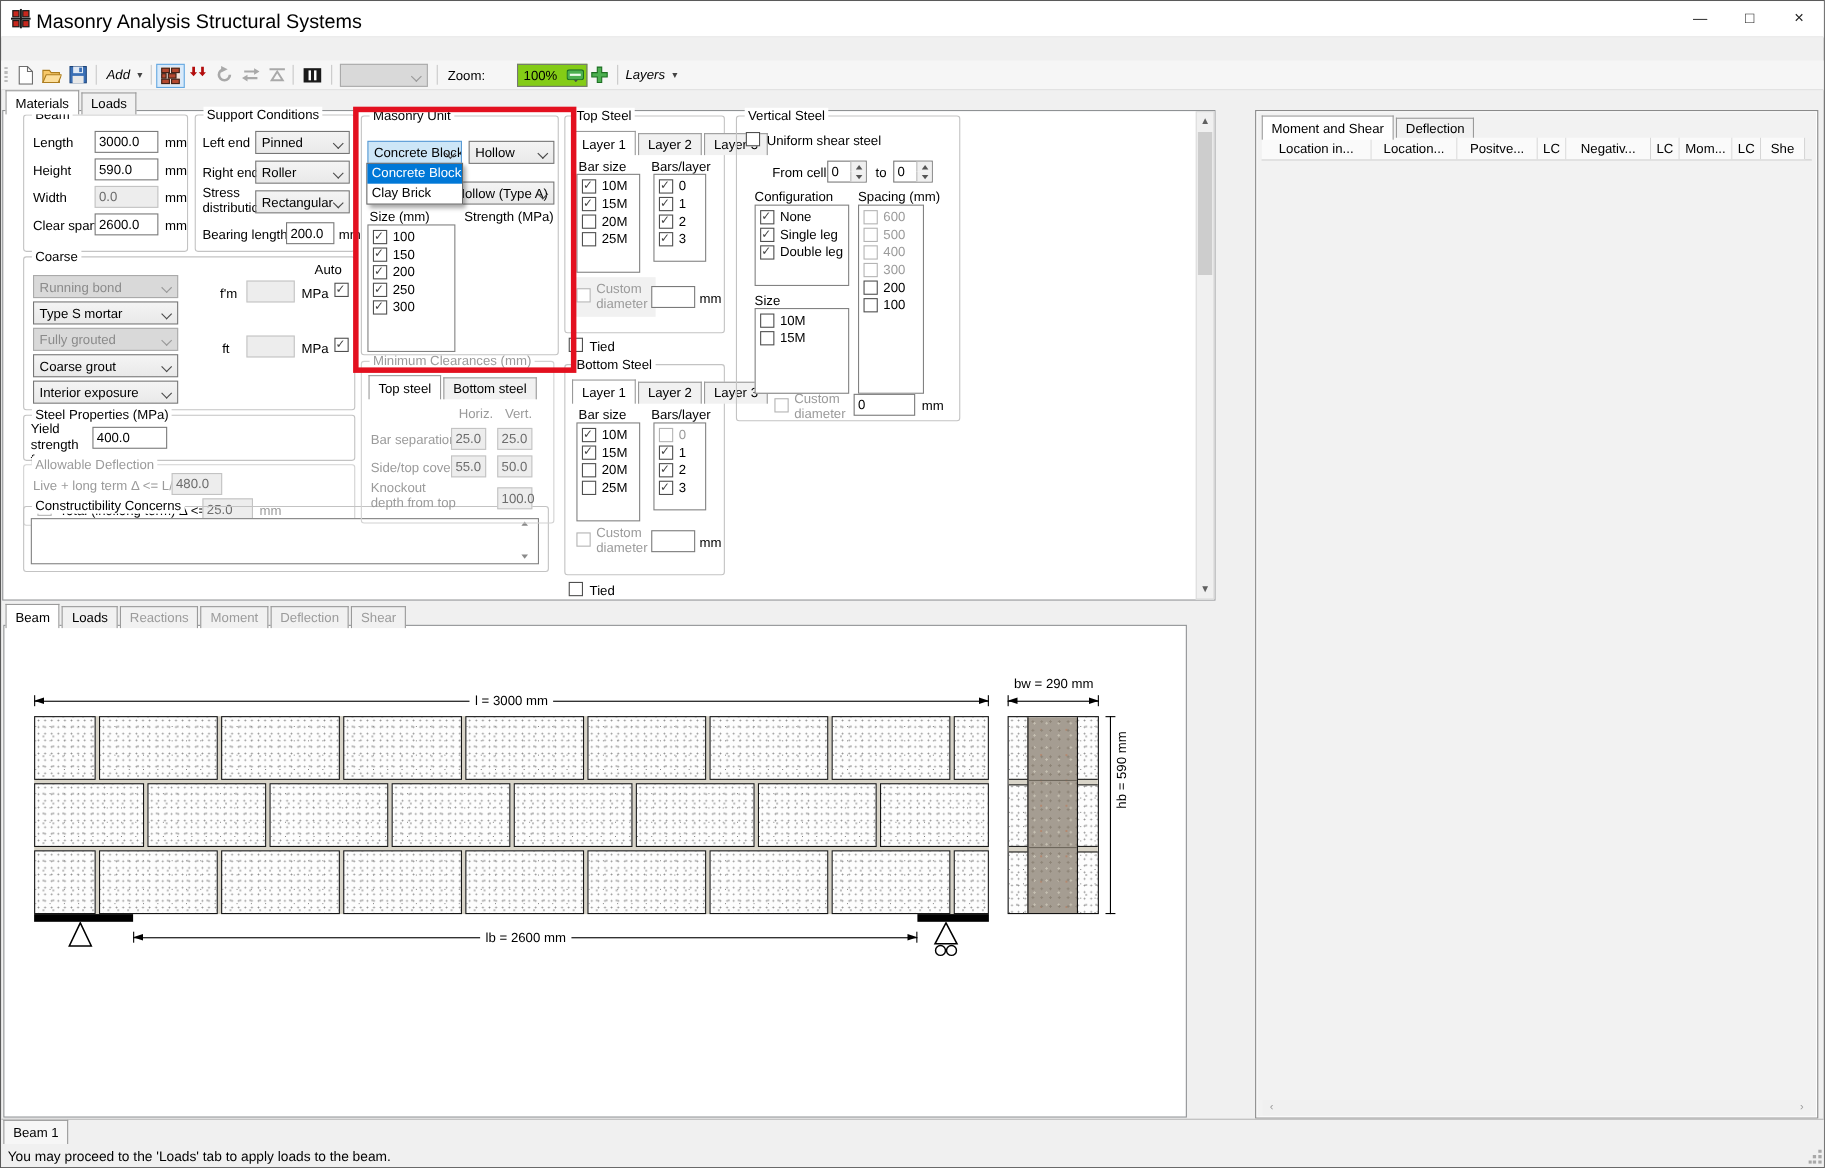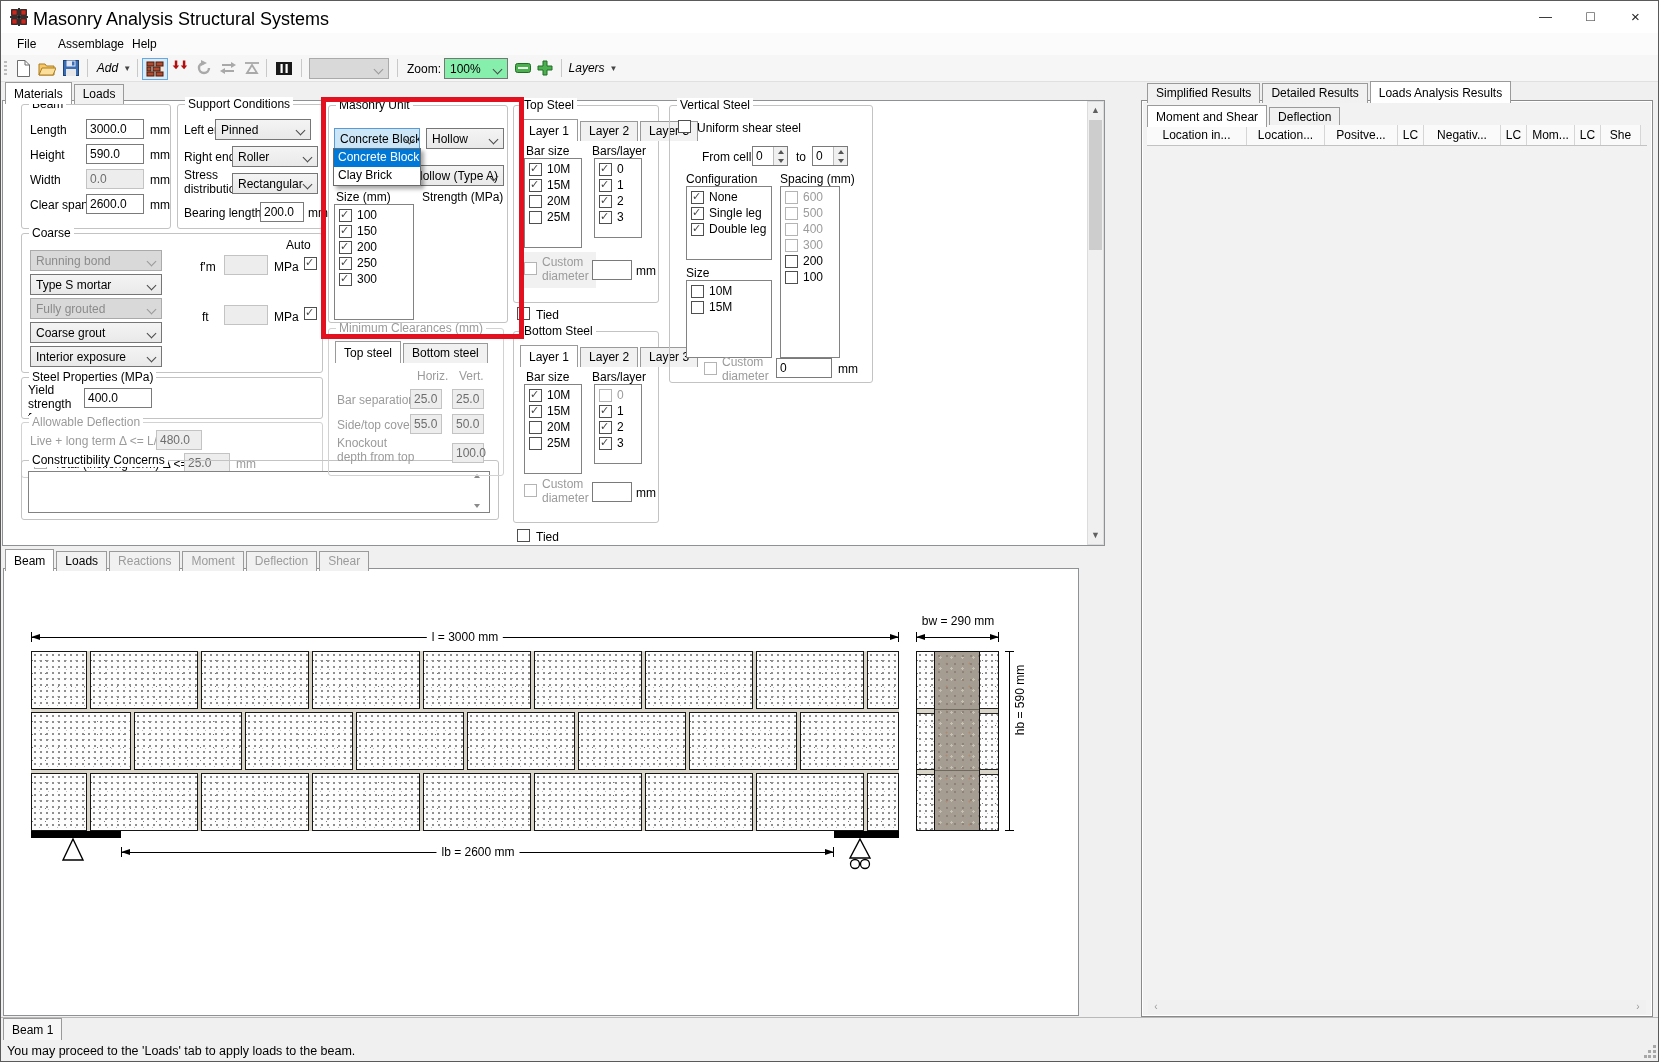--- a/index.html
+++ b/index.html
@@ -83,25 +83,20 @@
       <rect x="9.5" y="9.5" width="5" height="5" fill="#c8281e" stroke="#1a1a1a"></rect>
       <rect x="0" y="7.2" width="16" height="1.6" fill="#1a1a1a"></rect>
       <rect x="7.2" y="0" width="1.6" height="16" fill="#1a1a1a"></rect>
     </svg>
     <span class="ttl">Masonry Analysis Structural Systems</span>
     <span class="wbtn" style="left:1522px">—</span>
     <span class="wbtn" style="left:1567px;font-size:14px">□</span>
     <span class="wbtn" style="left:1612px;font-size:15px">×</span>
   </div>
 
-  <div id="menubar">
-    <span class="mitem" style="left:11px">File</span>
-    <span class="mitem" style="left:52px">Assemblage</span>
-    <span class="mitem" style="left:126px">Help</span>
-  </div>
 
   <div id="toolbar">
     <div class="grip"></div>
     <span class="tbtn" style="left:12px;width:20px">
       <svg width="15" height="17" viewBox="0 0 15 17">
           <path d="M1.5 .5 H9 L13.5 5 V16.5 H1.5 Z" fill="#fff" stroke="#6d6d6d"></path>
           <path d="M9 .5 V5 H13.5" fill="none" stroke="#6d6d6d"></path>
         </svg>
     </span>
     <span class="tbtn" style="left:36px;width:20px">
@@ -176,21 +171,21 @@
           <rect x="5.5" y="3" width="2.2" height="9" fill="#fff"></rect>
           <rect x="10.5" y="3" width="2.2" height="9" fill="#fff"></rect>
         </svg>
     </span>
     <div class="tsep" style="left:300px"></div>
     <div class="combo dis" style="left:308px;top:3px;width:80px">
         <span class="chev"></span>
       </div>
     <div class="tsep" style="left:396px"></div>
     <span class="lbl" style="left:406px;top:7px">Zoom:</span>
-    <div class="combo" style="left:443px;top:3px;width:64px;background:#86efac">
+    <div class="combo" style="left:469px;top:3px;width:64px;background:#84cc16">
       <span>100%</span>
         <span class="chev"></span>
     </div>
     <span class="tbtn" style="left:512px;width:20px">
       <svg width="16" height="10" viewBox="0 0 16 10">
           <rect x=".5" y=".5" width="15" height="9" rx="2" fill="#4caf50" stroke="#1d6f22"></rect>
           <rect x="3" y="4" width="10" height="2" fill="#eafbe9"></rect>
         </svg>
     </span>
     <span class="tbtn" style="left:534px;width:20px">
@@ -225,21 +220,21 @@
         <span class="lbl" style="left: 128px; top: 68px;">mm</span>
         <span class="lbl" style="left: 8px; top: 93px;">Clear span</span>
         <div class="tb" style="left: 64px; top: 89px; width: 58px;">2600.0</div>
         <span class="lbl" style="left: 128px; top: 93px;">mm</span>
       </div>
   </div>
 
   <div class="gb" style="left:176px;top:103px;width:146px;height:125px">
     <span class="gbt">Support Conditions</span>
     <span class="lbl" style="left:6px;top:18px">Left end</span>
-    <div class="combo" style="left:37px;top:14px;width:96px">
+    <div class="combo" style="left:54px;top:14px;width:86px">
         <span>Pinned</span>
         <span class="chev"></span>
       </div>
     <span class="lbl" style="left:6px;top:45px">Right end</span>
     <div class="combo" style="left:54px;top:41px;width:86px">
         <span>Roller</span>
         <span class="chev"></span>
       </div>
     <span class="lbl wrap" style="left:6px;top:64px;width:48px">Stress distribution</span>
     <div class="combo" style="left:54px;top:68px;width:86px">
@@ -564,25 +559,20 @@
     <div class="tb" style="left:106px;top:252px;width:56px">0</div>
     <span class="lbl" style="left:168px;top:256px">mm</span>
   </div>
 
   <div class="vsb" style="left:1086px;top:100px;height:444px">
     <span class="ar" style="top:0">▲</span>
     <div class="th" style="top:18px;height:130px"></div>
     <span class="ar" style="bottom:0">▼</span>
   </div>
 
-  <div class="tabs" style="left:1146px;top:80px;z-index:6">
-      <span class="tab">Simplified Results</span>
-      <span class="tab">Detailed Results</span>
-      <span class="tab active">Loads Analysis Results</span>
-    </div>
   <div class="page" style="left:1140px;top:99px;width:512px;height:917px;background:#f2f2f2;box-shadow:inset 0 0 0 1px #ffffff;border-color:#8a8a8a">
     <div class="tabs" style="left:5px;top:4px">
         <span class="tab active">Moment and Shear</span>
         <span class="tab">Deflection</span>
       </div>
     <div class="abs" style="left:5px;top:24px;width:500px;height:20px;border-bottom:1px solid #c2c2c2;white-space:nowrap;overflow:hidden" id="res-header"><span class="hdrcell" style="width: 100px;">Location in...</span><span class="hdrcell" style="width: 78px;">Location...</span><span class="hdrcell" style="width: 73px;">Positve...</span><span class="hdrcell" style="width: 26px;">LC</span><span class="hdrcell" style="width: 77px;">Negativ...</span><span class="hdrcell" style="width: 26px;">LC</span><span class="hdrcell" style="width: 48px;">Mom...</span><span class="hdrcell" style="width: 26px;">LC</span><span class="hdrcell" style="width: 40px;">She</span></div>
     <div class="abs" style="left:5px;top:45px;width:500px;height:850px;background:#f2f2f2"></div>
     <div class="hsb" style="left:6px;top:899px;width:498px">
       <span class="ar" style="left:0">‹</span>
       <span class="ar" style="right:0">›</span>

